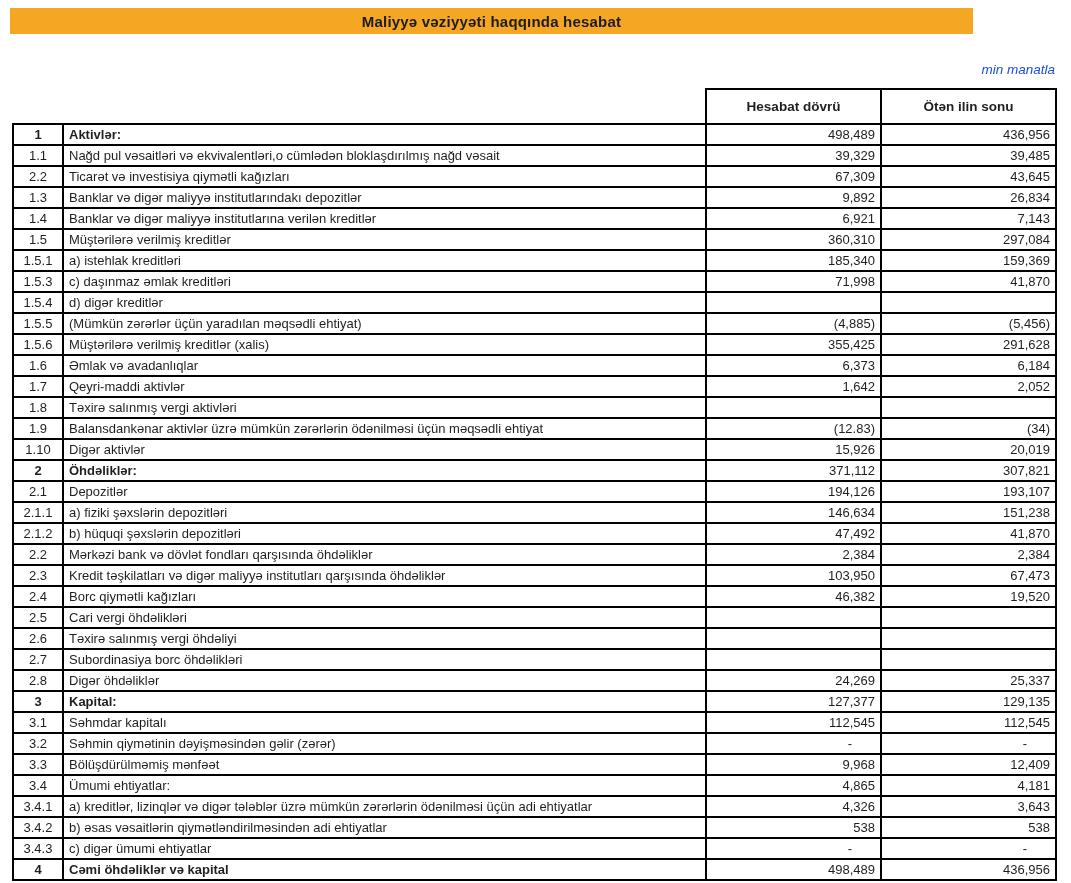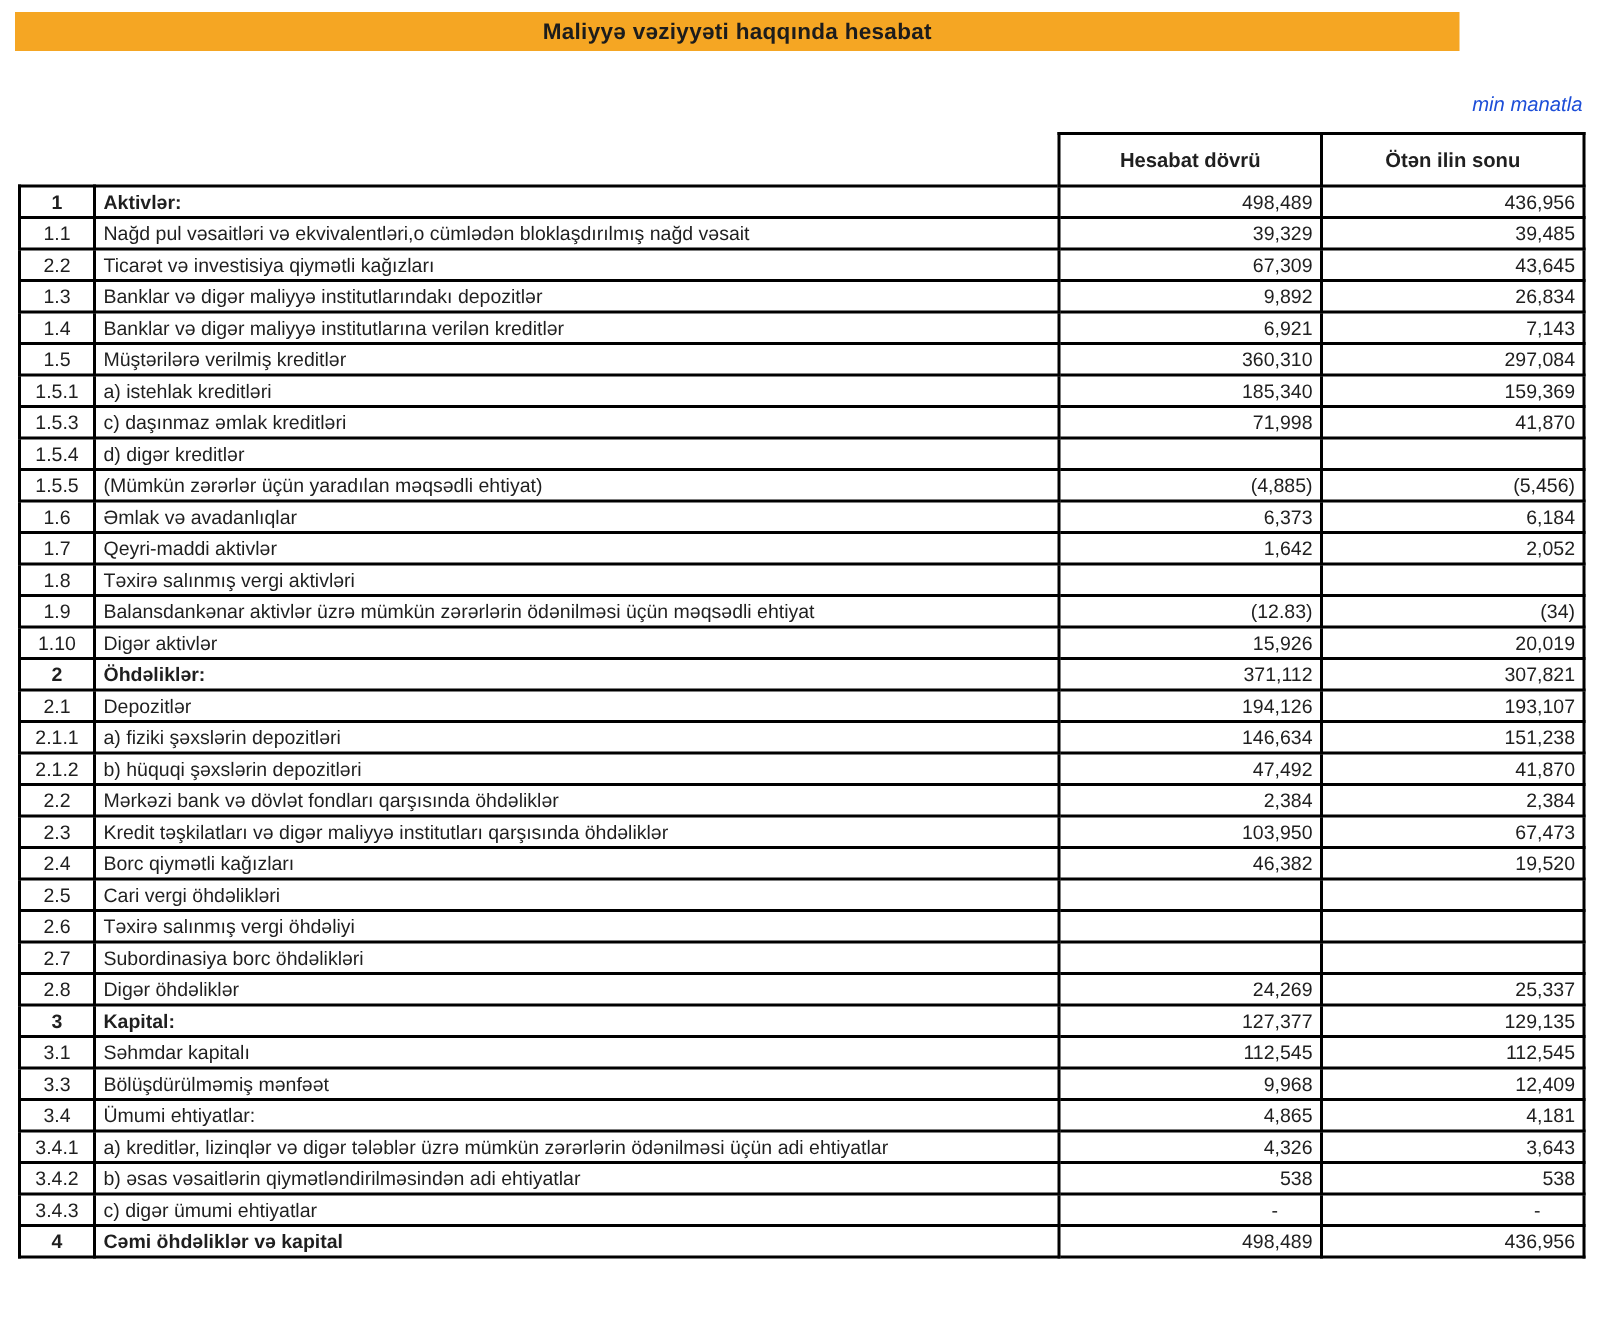--- a/index.html
+++ b/index.html
@@ -173,20 +173,26 @@
           <td class="val"></td>
           <td class="val"></td>
         </tr>
         <tr>
           <td class="no">1.5.5</td>
           <td class="label">(Mümkün zərərlər üçün yaradılan məqsədli ehtiyat)</td>
           <td class="val">(4,885)</td>
           <td class="val">(5,456)</td>
         </tr>
         <tr>
+          <td class="no">1.5.6</td>
+          <td class="label">Müştərilərə verilmiş kreditlər (xalis)</td>
+          <td class="val">355,425</td>
+          <td class="val">291,628</td>
+        </tr>
+        <tr>
           <td class="no">1.6</td>
           <td class="label">Əmlak və avadanlıqlar</td>
           <td class="val">6,373</td>
           <td class="val">6,184</td>
         </tr>
         <tr>
           <td class="no">1.7</td>
           <td class="label">Qeyri-maddi aktivlər</td>
           <td class="val">1,642</td>
           <td class="val">2,052</td>
@@ -281,20 +287,26 @@
           <td class="val">127,377</td>
           <td class="val">129,135</td>
         </tr>
         <tr>
           <td class="no">3.1</td>
           <td class="label">Səhmdar kapitalı</td>
           <td class="val">112,545</td>
           <td class="val">112,545</td>
         </tr>
         <tr>
+          <td class="no">3.2</td>
+          <td class="label">Səhmin qiymətinin dəyişməsindən gəlir (zərər)</td>
+          <td class="val dash">-</td>
+          <td class="val dash">-</td>
+        </tr>
+        <tr>
           <td class="no">3.3</td>
           <td class="label">Bölüşdürülməmiş mənfəət</td>
           <td class="val">9,968</td>
           <td class="val">12,409</td>
         </tr>
         <tr>
           <td class="no">3.4</td>
           <td class="label">Ümumi ehtiyatlar:</td>
           <td class="val">4,865</td>
           <td class="val">4,181</td>

